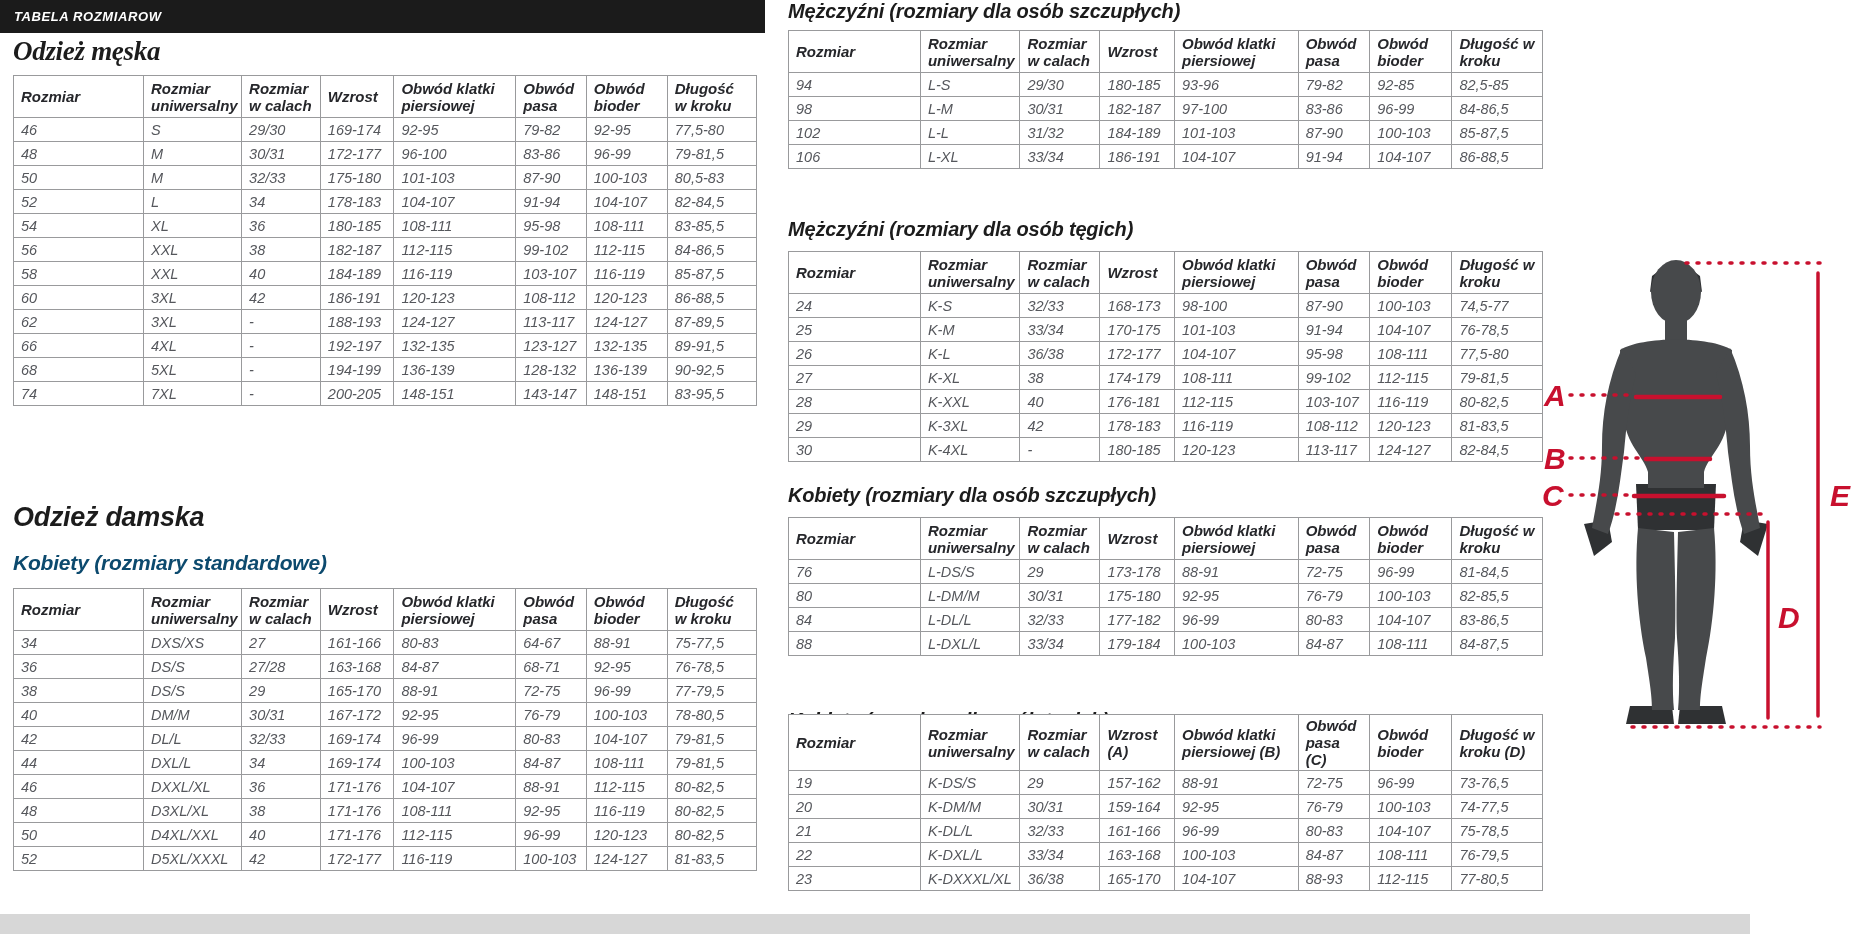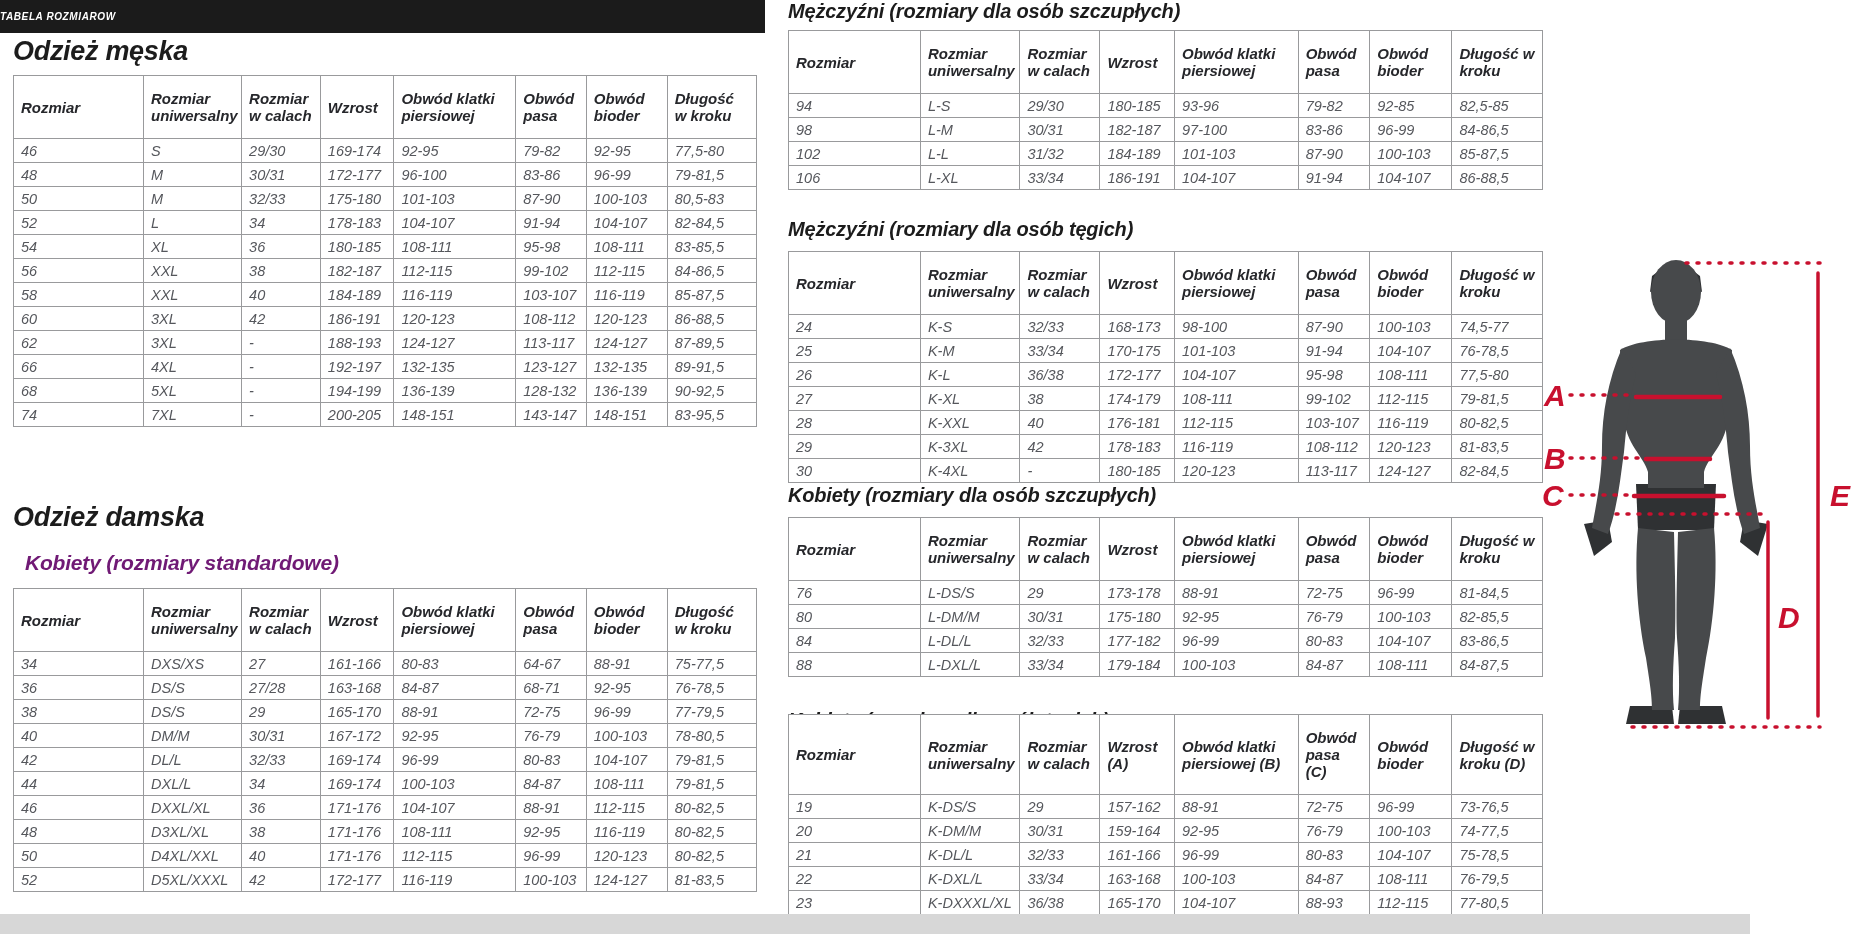--- a/index.html
+++ b/index.html
@@ -5,38 +5,38 @@
   html,body{margin:0;padding:0;}
   body{
     width:1863px;height:936px;position:relative;background:#ffffff;
     font-family:"Liberation Sans", sans-serif;overflow:hidden;
   }
   .abs{position:absolute;}
 
   
   .topbar{
     left:0;top:0;width:765px;height:33px;background:#1b1b1b;
-    color:#ffffff;font-style:italic;font-weight:bold;font-size:10px;
-    letter-spacing:0.6px;line-height:33px;box-sizing:border-box;
+    color:#ffffff;font-style:italic;font-weight:bold;font-size:13px;
+    letter-spacing:0.6px;line-height:33px;padding-left:14px;box-sizing:border-box;
   }
 
   
   .title-xl{font-style:italic;font-weight:bold;color:#1c1c1c;font-size:27px;letter-spacing:-0.3px;}
-  .title-md{font-style:italic;font-weight:bold;color:#701a75;font-size:21px;letter-spacing:-0.2px;margin-left:12px;}
+  .title-md{font-style:italic;font-weight:bold;color:#0c4a6e;font-size:21px;letter-spacing:-0.2px;}
   .title-rt{font-style:italic;font-weight:bold;color:#1c1c1c;font-size:20px;letter-spacing:-0.2px;}
 
   
   table.size{border-collapse:collapse;table-layout:fixed;width:100%;background:#fff;}
   table.size th, table.size td{
     border:1px solid #999a9c;font-style:italic;box-sizing:border-box;
     text-align:left;vertical-align:middle;overflow:hidden;
   }
   table.size th{
     font-weight:bold;color:#26272b;font-size:15px;line-height:17px;
-    height:42px;padding:14px 7px;
+    height:42px;padding:2px 7px;
   }
   table.size td{
     color:#55575c;font-size:14.5px;height:24px;padding:0 7px;white-space:nowrap;
   }
 
   .w-left{width:744px;}
   .w-right{width:755px;}
 
   
   .bottom-band{left:0;top:914px;width:1750px;height:20px;background:#d7d7d7;}
@@ -44,21 +44,21 @@
   
   .diagram{left:1524px;top:188px;width:339px;height:580px;}
 </style>
 </head>
 <body>
 
 <div class="abs topbar">
   <span>TABELA ROZMIAROW</span>
 </div>
 
-<div class="abs title-xl" style="left:13px;top:36px;">Odzież męska</div>
+<div class="abs title-xl" style="left:13px;top:36px;font-family:Liberation Serif, serif;">Odzież męska</div>
 
 <div class="abs w-left" style="left:13px;top:75px;">
   <table class="size">
     <colgroup>
       <col style="width:17.5%">
         <col style="width:13.2%">
         <col style="width:10.6%">
         <col style="width:9.9%">
       <col style="width:16.4%">
         <col style="width:9.5%">

